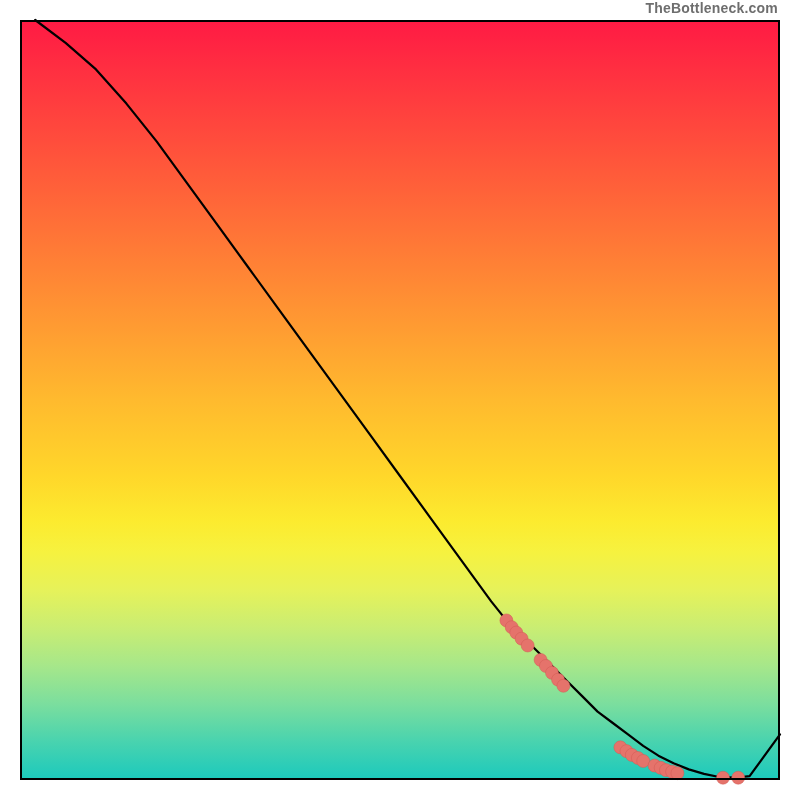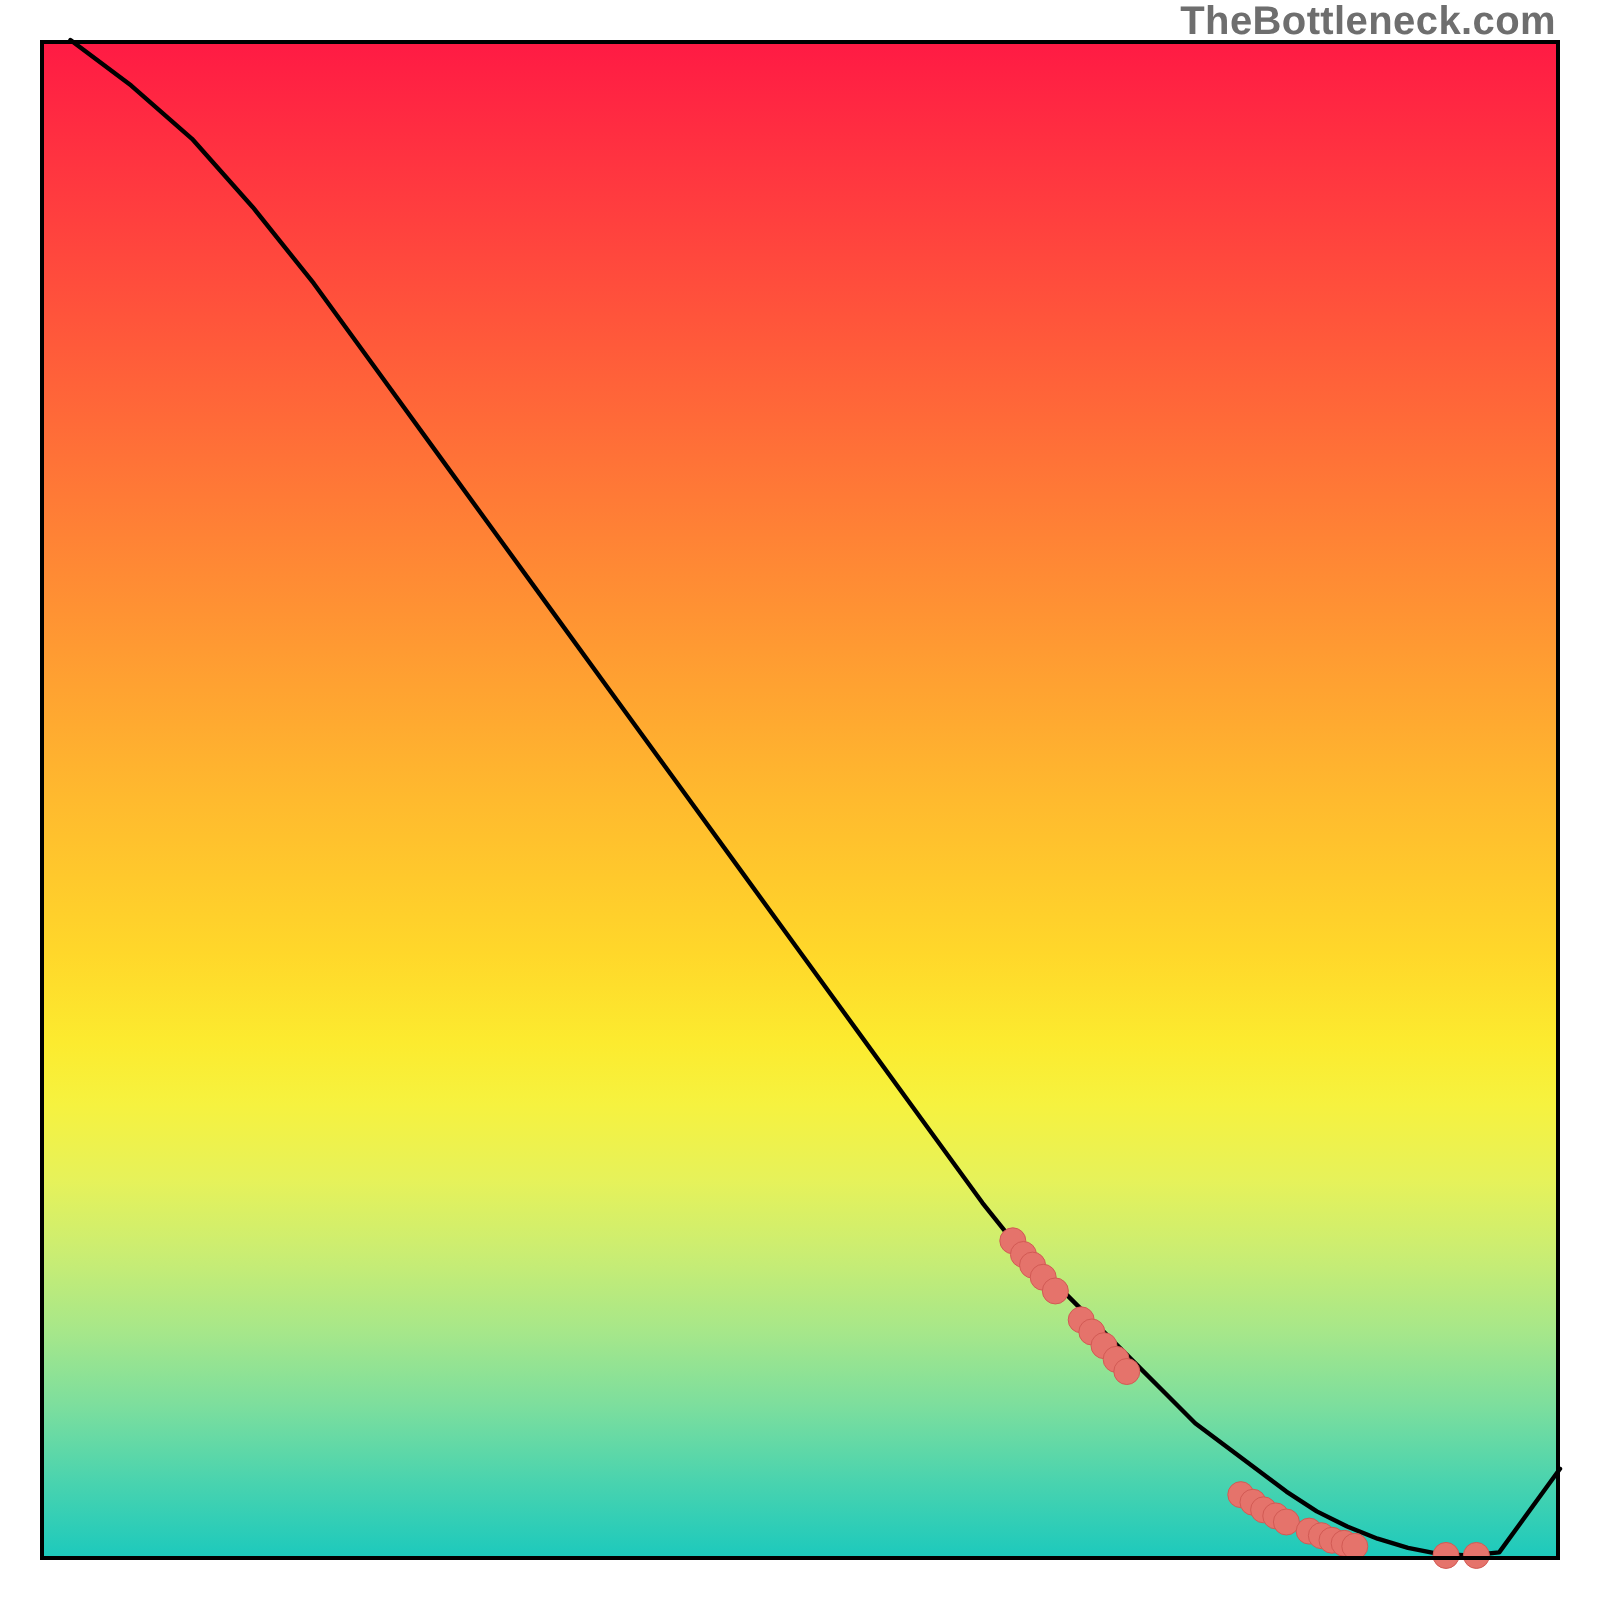--- a/index.html
+++ b/index.html
@@ -59,21 +59,21 @@
     position: absolute;
     left: 0; top: 0;
     width: 100%;
     height: 100%;
     overflow: visible;
   }
   .watermark {
     position: absolute;
     top: 0px;
     right: 22px;
-    font-size: 20px;
+    font-size: 14px;
     font-weight: 600;
     color: #6e6e6e;
     letter-spacing: 0.2px;
     font-family: Arial, sans-serif;
   }
 </style>
 </head>
 <body>
 
 <div class="stage">

